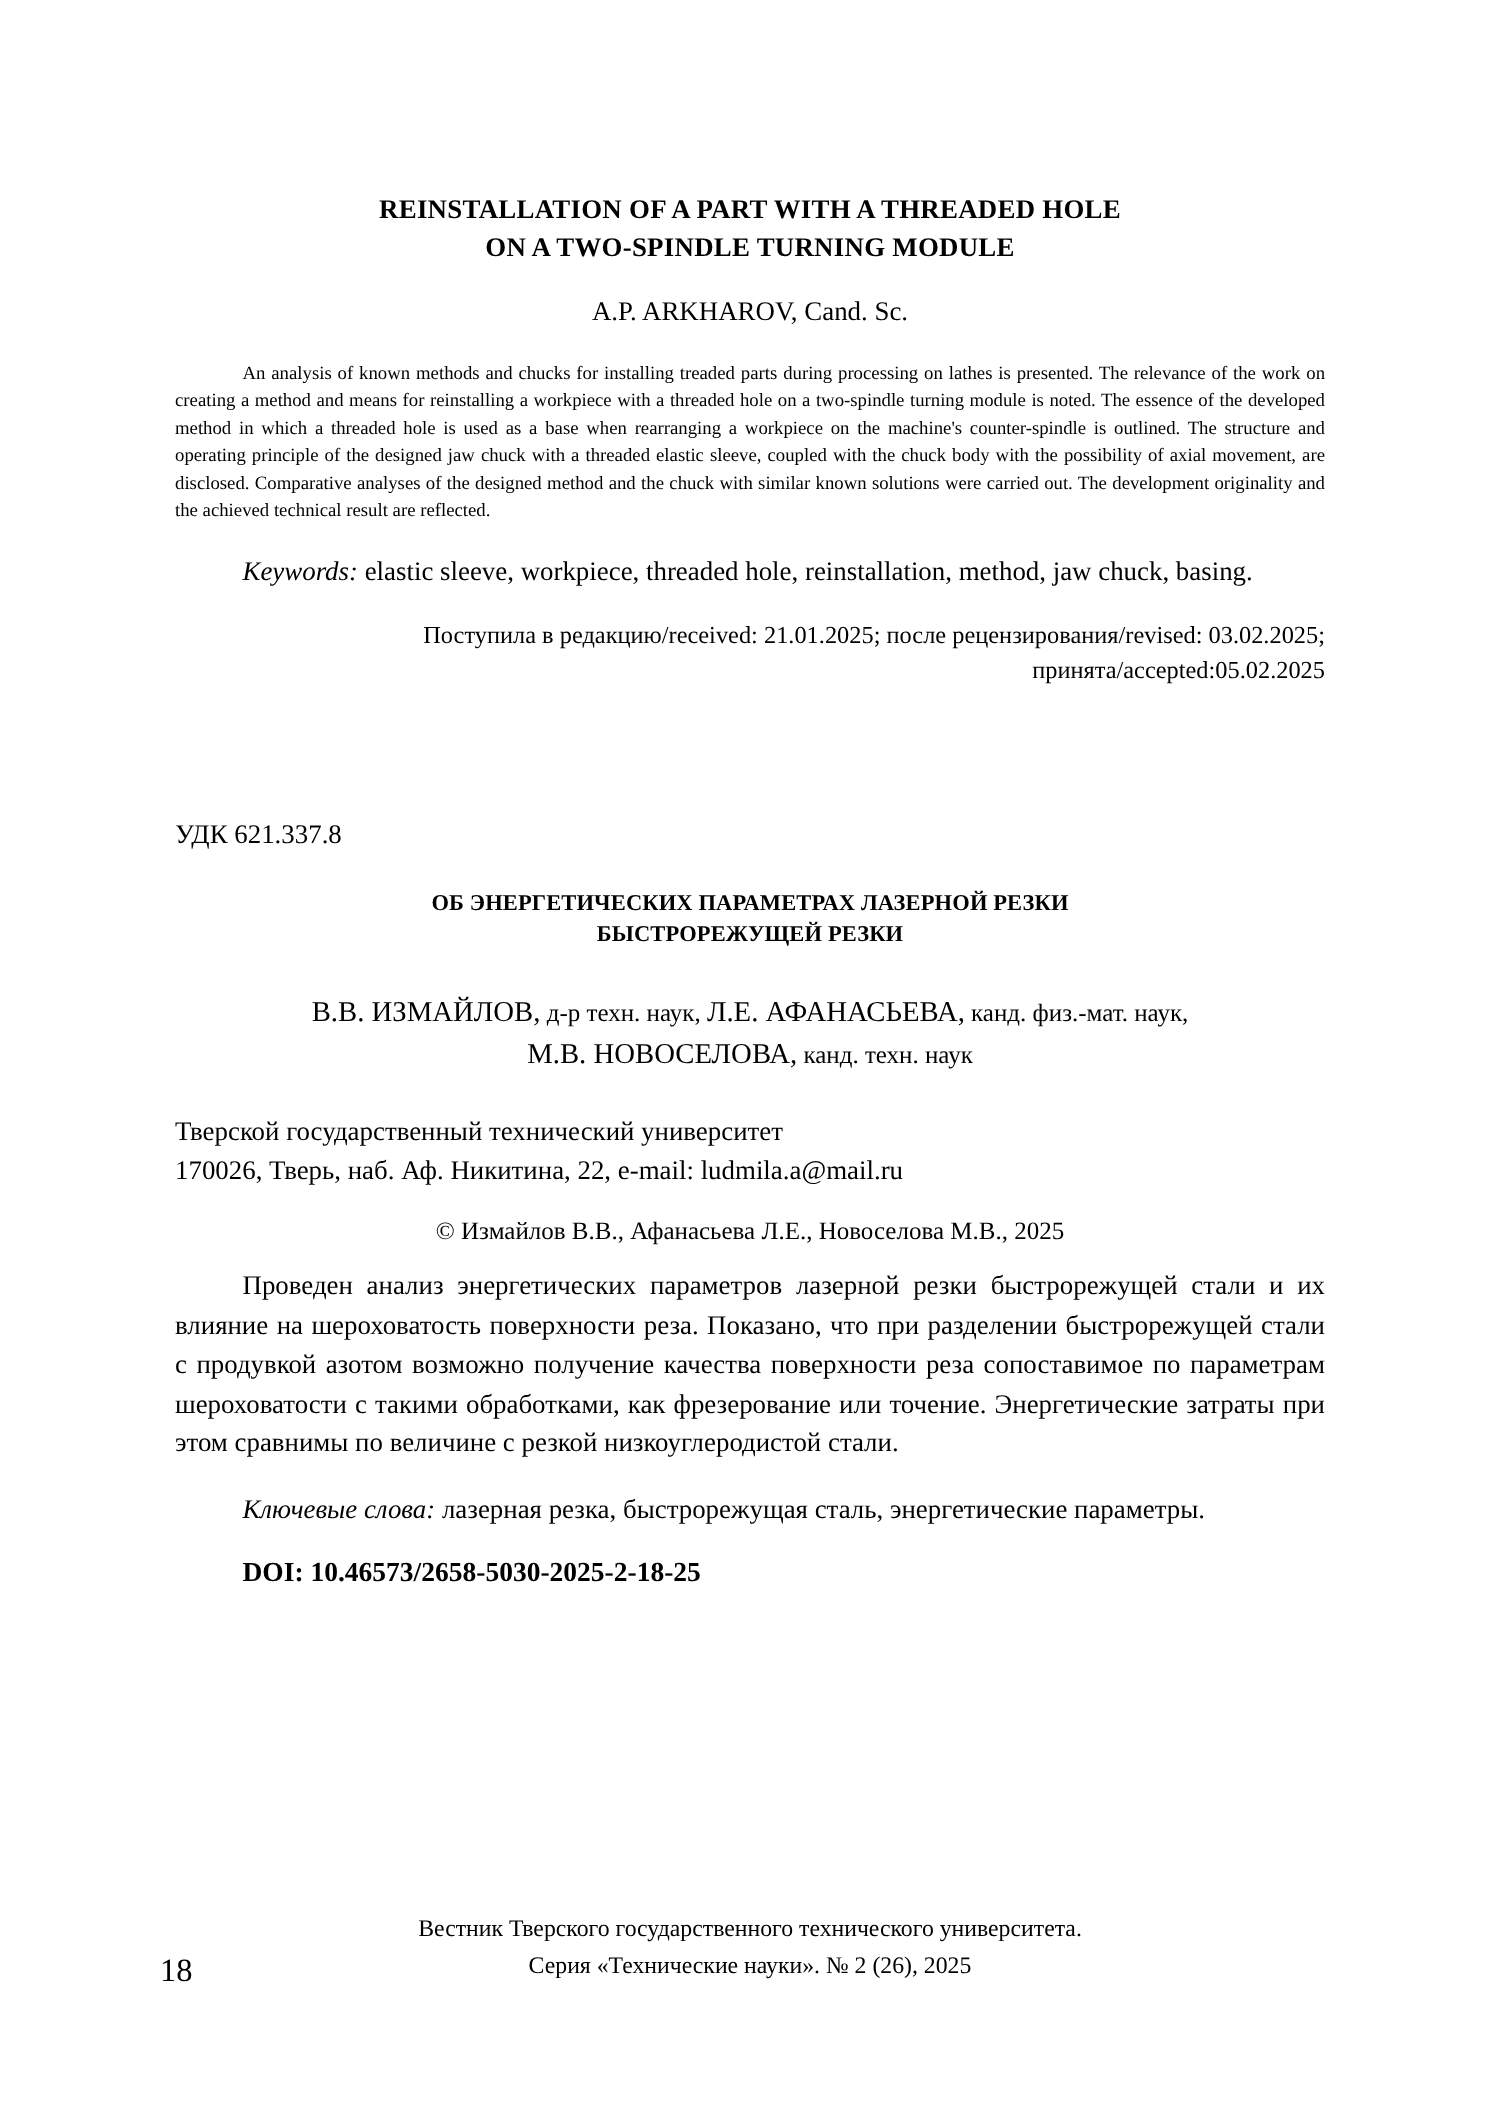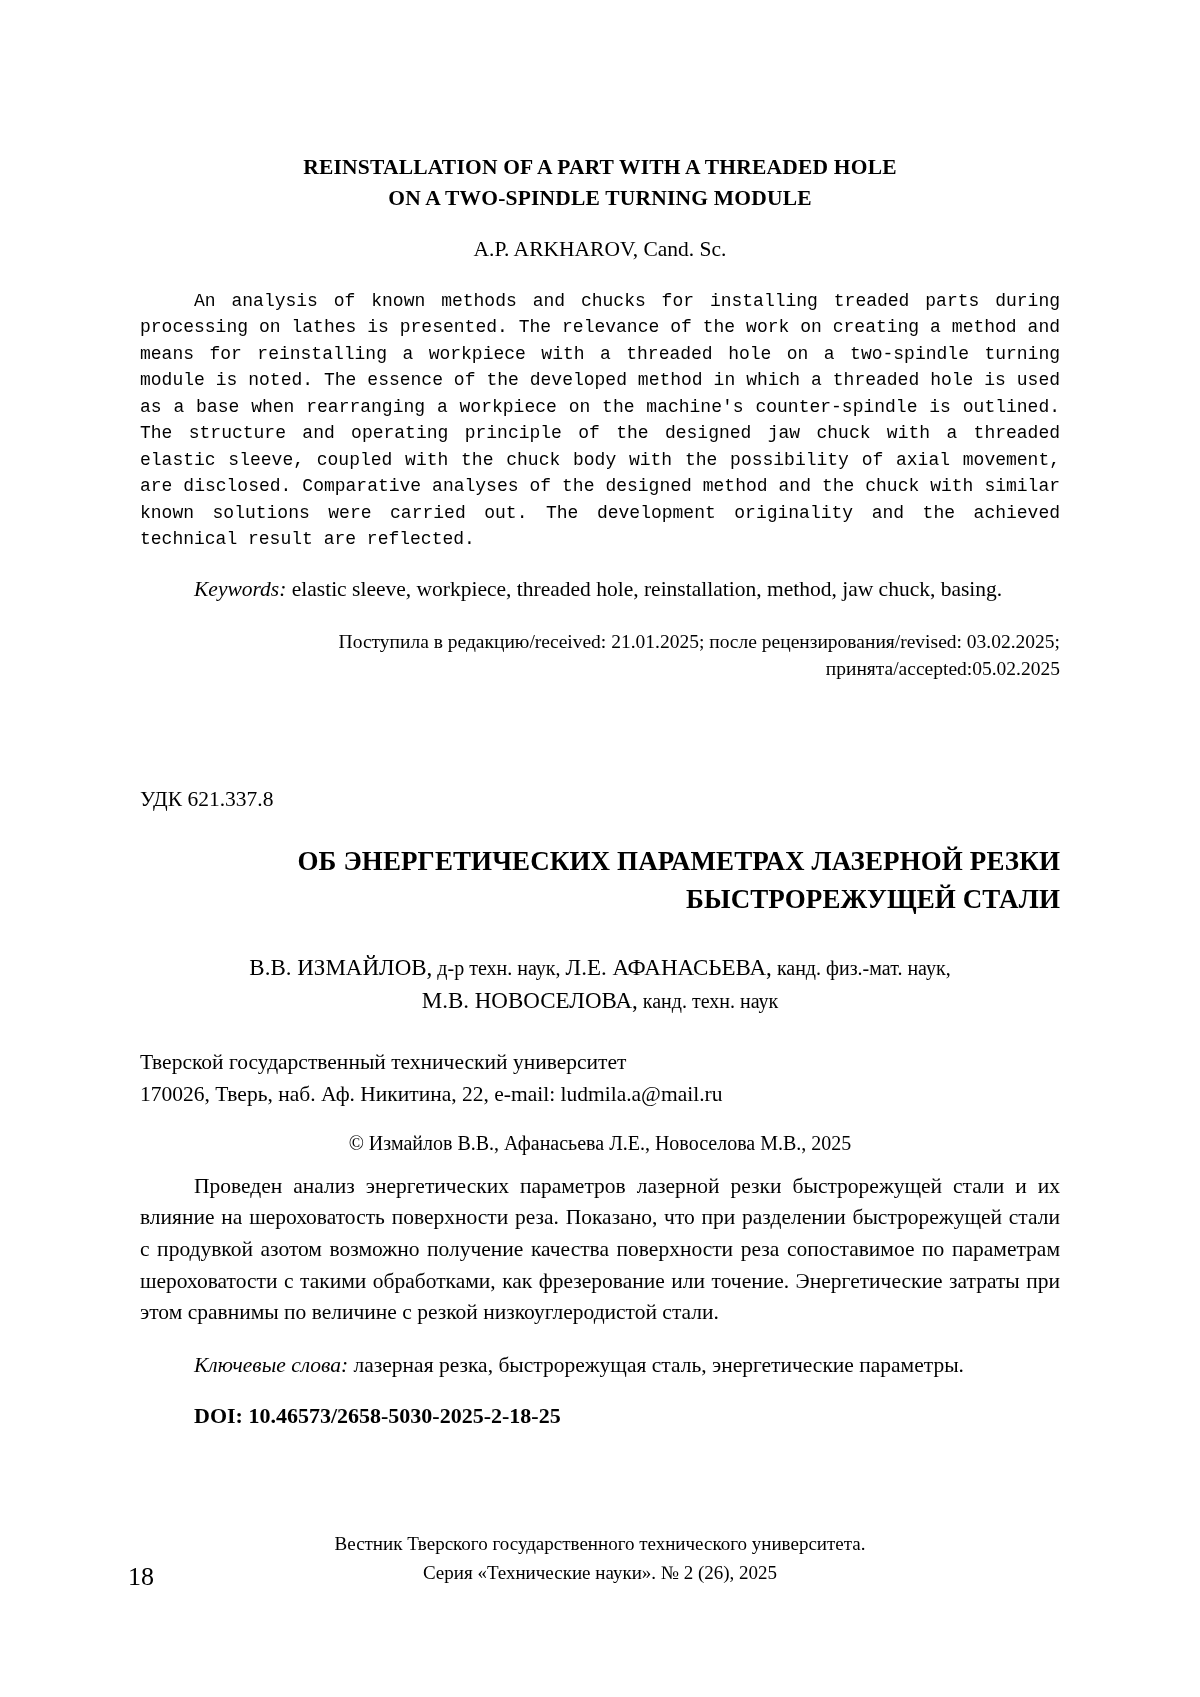--- a/index.html
+++ b/index.html
@@ -45,24 +45,23 @@
   }
   .art1-affil {
     margin-top: 33px;
     text-align: center;
     font-size: 21.5px;
     line-height: 1.45;
   }
   .art1-abstract {
     margin-top: 26px;
     text-align: justify;
-    font-size: 18px;
-    line-height: 1.47;
-    text-indent: 54px;
-    font-family: Liberation Mono, monospace;
+    font-size: 15px;
+    line-height: 1.47;
+    text-indent: 54px;
   }
   .art1-keywords {
     text-align: justify;
     font-size: 21.5px;
     line-height: 1.47;
     text-indent: 54px;
   }
   .art1-keywords i { font-style: italic; }
   .art1-dates {
     margin-top: 22px;
@@ -72,23 +71,23 @@
   }
 
   
   .udk {
     margin-top: 104px;
     font-size: 21.5px;
     text-align: left;
   }
   .art2-title {
     margin-top: 30px;
-    text-align: right;
+    text-align: center;
     font-weight: bold;
-    font-size: 27px;
+    font-size: 18px;
     line-height: 1.42;
     letter-spacing: 0.1px;
   }
   .art2-authors {
     margin-top: 32px;
     text-align: center;
     font-size: 21.5px;
     line-height: 1.45;
   }
   .art2-authors .nm { font-size: 23px; }
@@ -166,21 +165,21 @@
         <div>Поступила в редакцию/received: 21.01.2025; после рецензирования/revised: 03.02.2025;</div>
         <div>принята/accepted:05.02.2025</div>
       </div>
     </div>
 
     <div>
       <div class="udk">УДК 621.337.8</div>
 
       <div class="art2-title">
         <div>ОБ ЭНЕРГЕТИЧЕСКИХ ПАРАМЕТРАХ ЛАЗЕРНОЙ РЕЗКИ</div>
-        <div>БЫСТРОРЕЖУЩЕЙ СТАЛИ</div>
+        <div>БЫСТРОРЕЖУЩЕЙ РЕЗКИ</div>
       </div>
 
       <div class="art2-authors">
         <div>
           <span class="nm">В.В. ИЗМАЙЛОВ,</span><span class="deg"> д-р техн. наук, </span><span class="nm">Л.Е. АФАНАСЬЕВА,</span><span class="deg"> канд. физ.-мат. наук,</span>
         </div>
         <div>
           <span class="nm">М.В. НОВОСЕЛОВА,</span><span class="deg"> канд. техн. наук</span>
         </div>
       </div>

